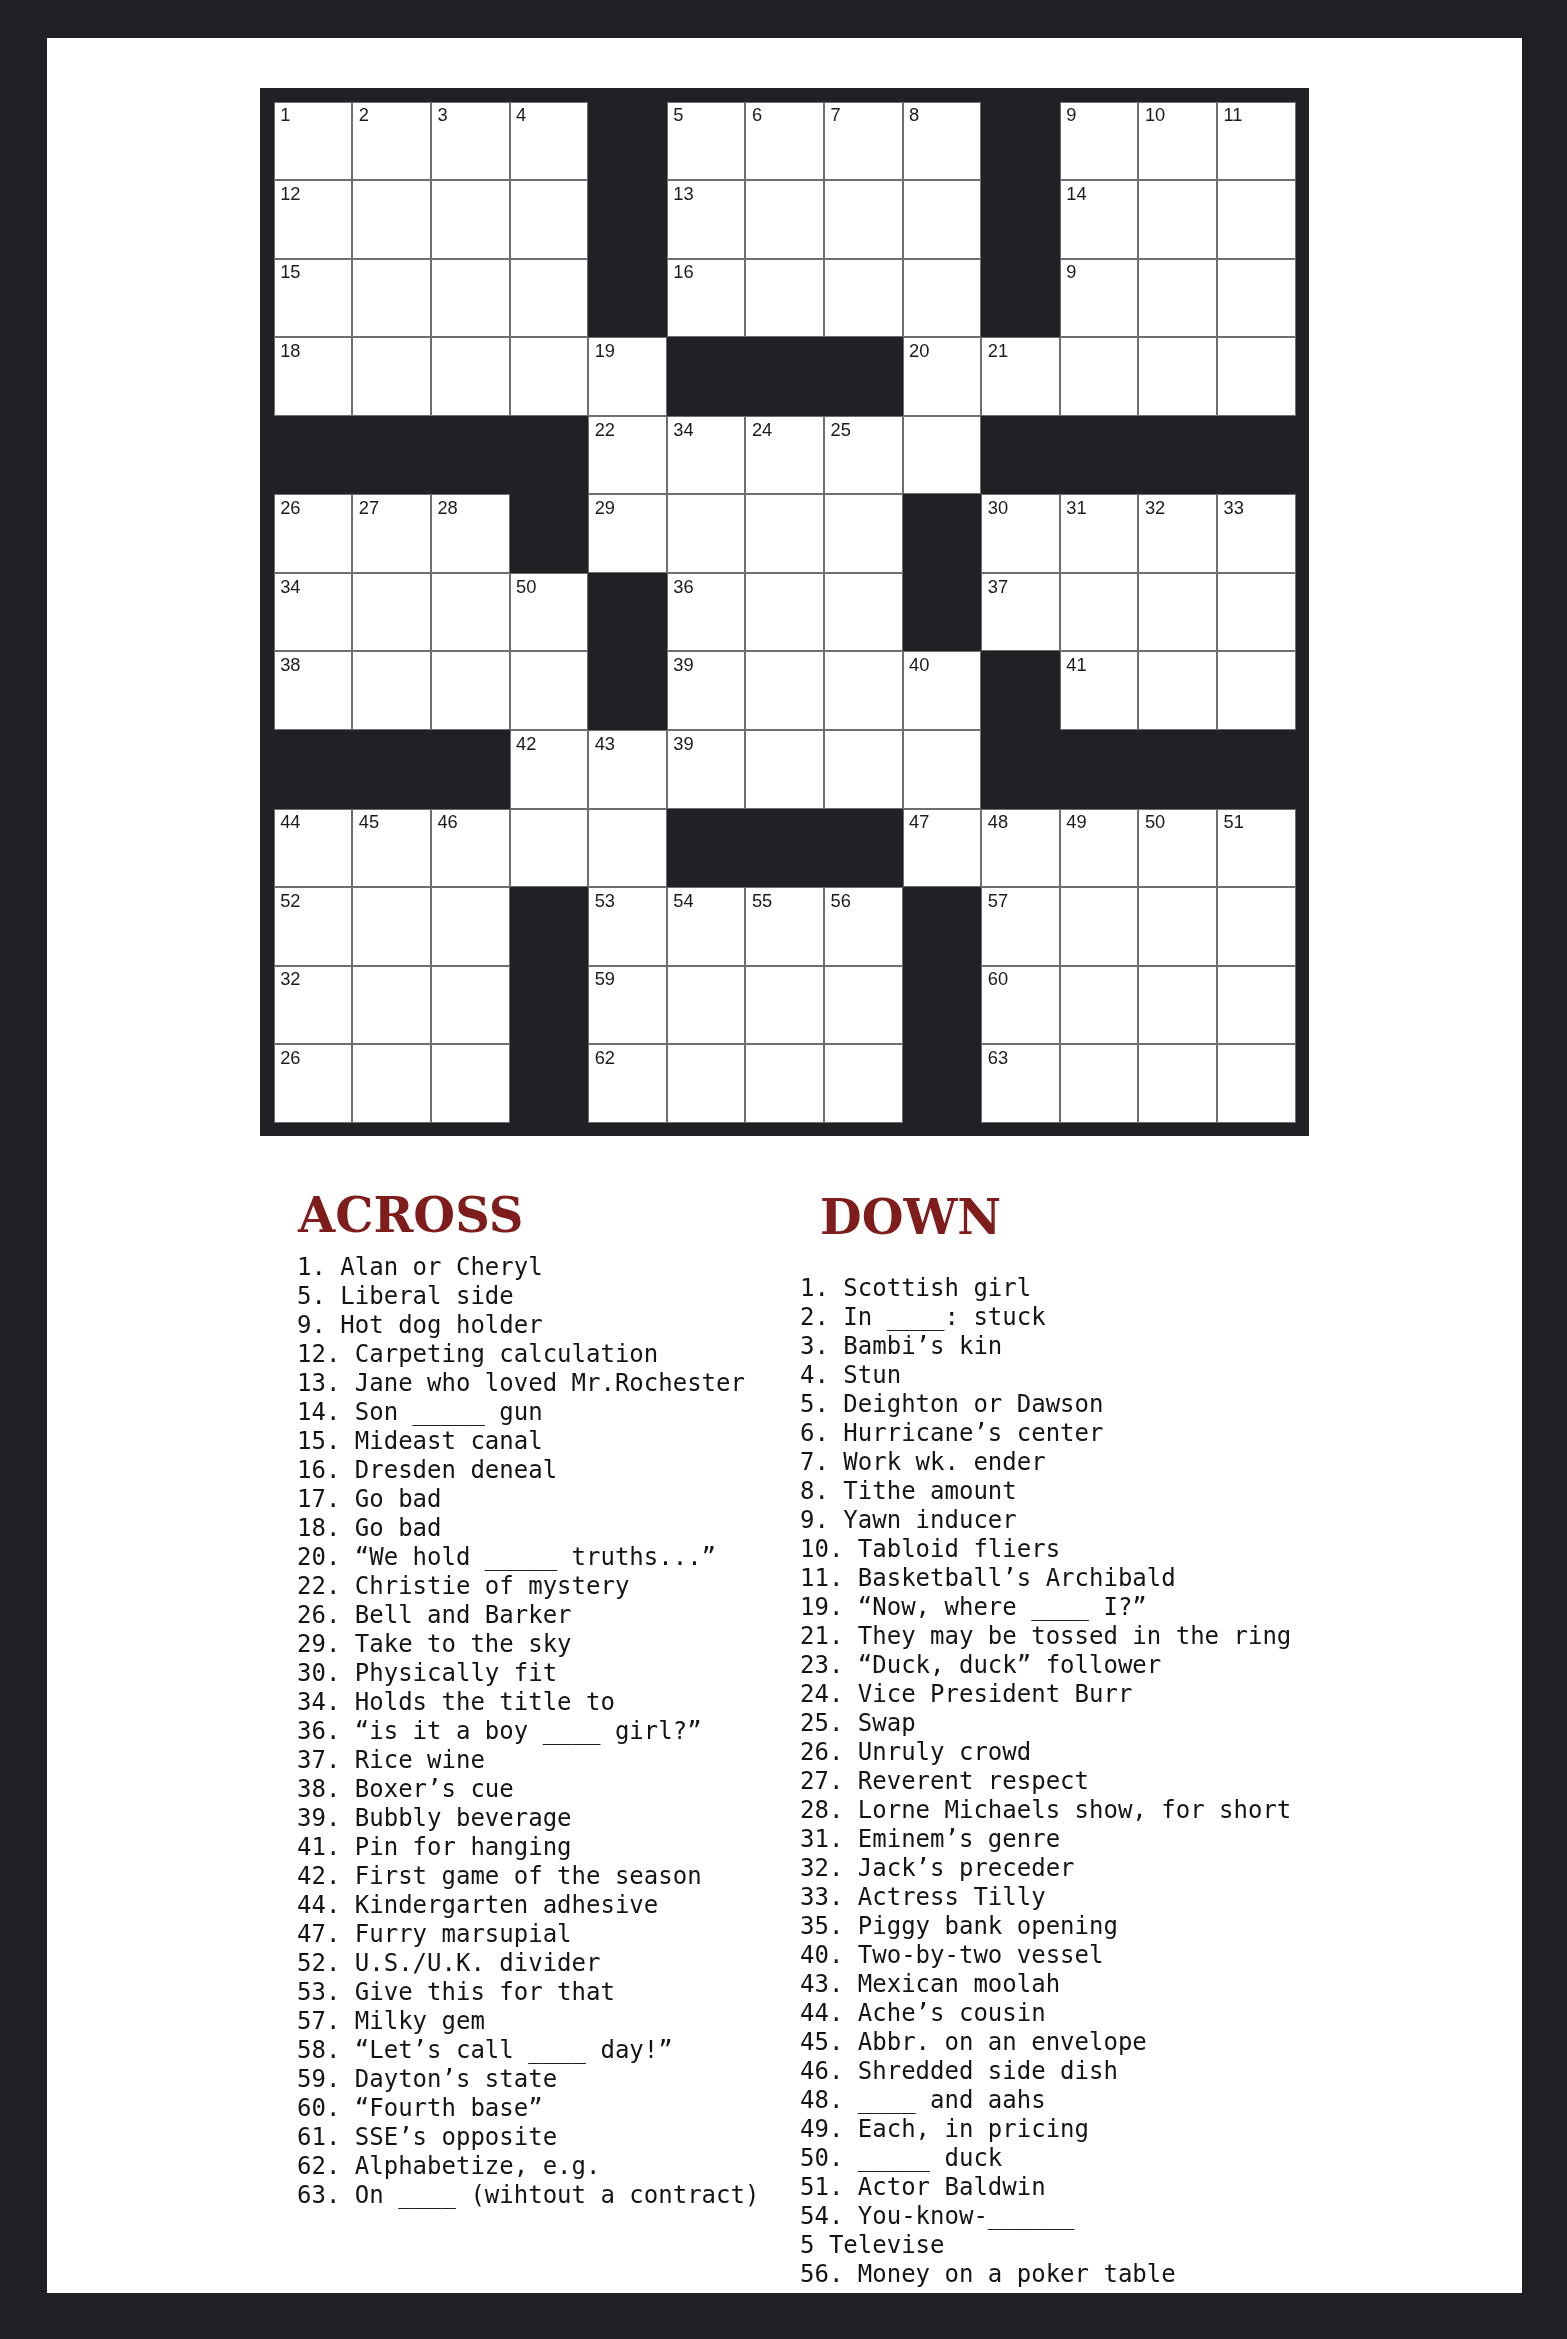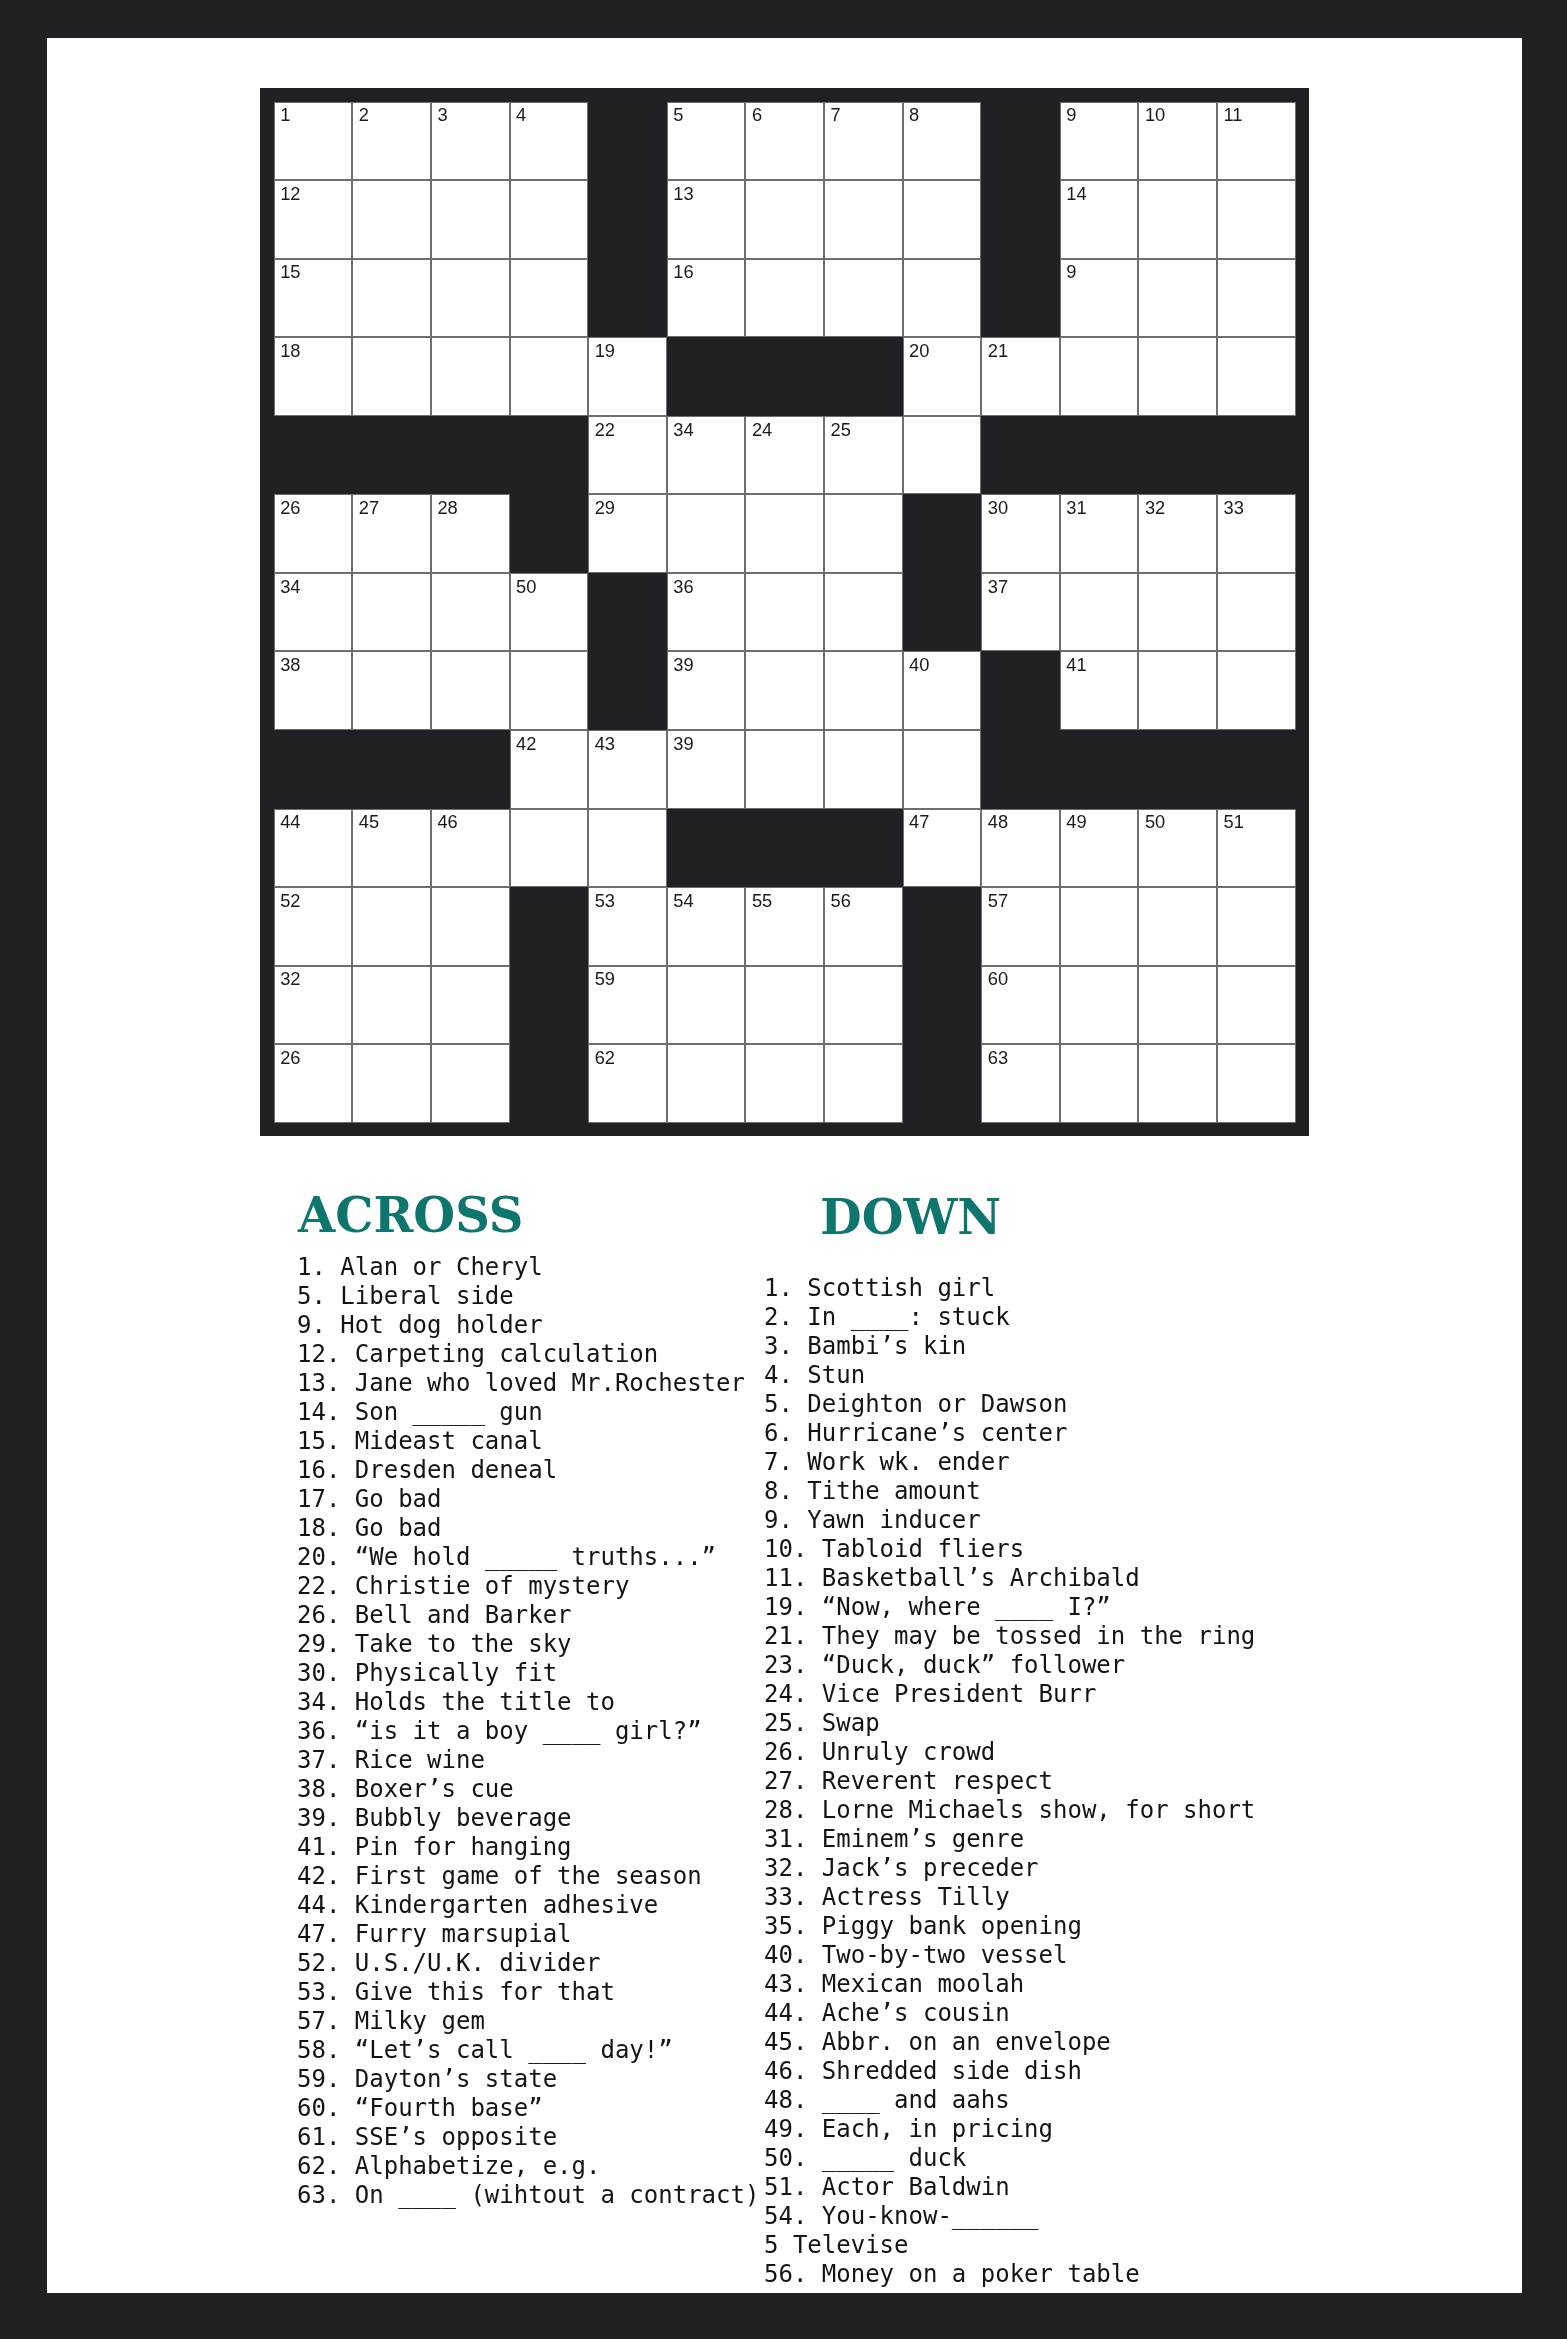--- a/index.html
+++ b/index.html
@@ -26,32 +26,32 @@
   .cell.white{background:#ffffff;border:0.9px solid #6e6e6e;}
   .cell.black{background:#1f2124;}
   .cell .num{
     position:absolute;top:3.7px;left:5.5px;
     font-family:"Liberation Sans",sans-serif;font-size:18.3px;font-weight:500;
     line-height:1;color:#1b1b1b;
   }
   .clue-heading{
     position:absolute;margin:0;
     font-family:"DejaVu Serif",serif;font-weight:bold;
-    font-size:48px;line-height:1;letter-spacing:0px;color:#0f766e;
+    font-size:48px;line-height:1;letter-spacing:0px;color:#7f1d1d;
   }
   #across-heading{left:298px;top:1191px;}
   #down-heading{left:820px;top:1193px;}
   .clue-list{
     position:absolute;
     font-family:"DejaVu Sans Mono",monospace;
     font-size:24px;line-height:29px;color:#141414;
     white-space:pre;
   }
   #across-list{left:297px;top:1253px;}
-  #down-list{left:764px;top:1274px;}
+  #down-list{left:800px;top:1274px;}
   .clue-line{height:29px;}
 </style>
 </head>
 <body>
 
 <div class="page-frame"></div>
 
 <div class="grid-frame">
   <div class="grid" id="grid">
       <div class="cell white">

